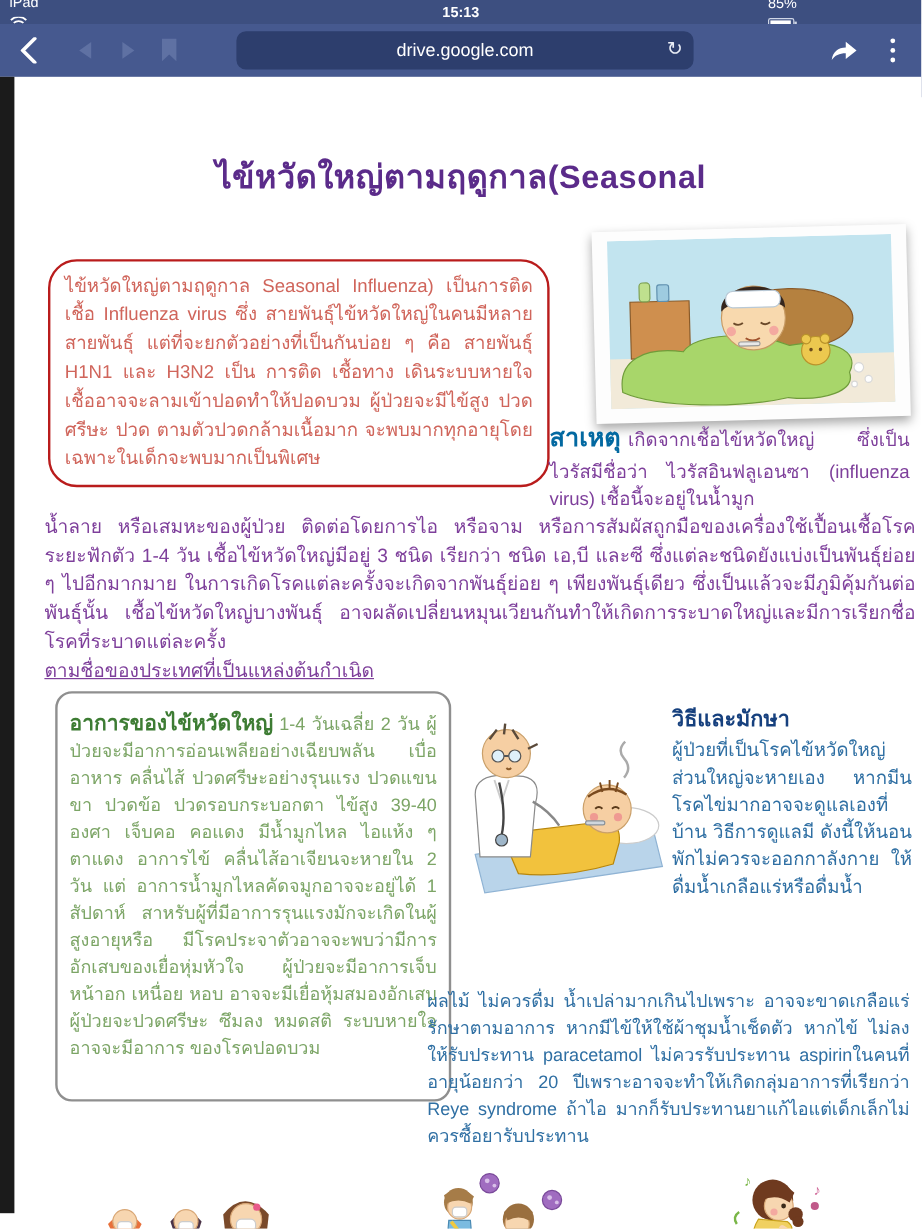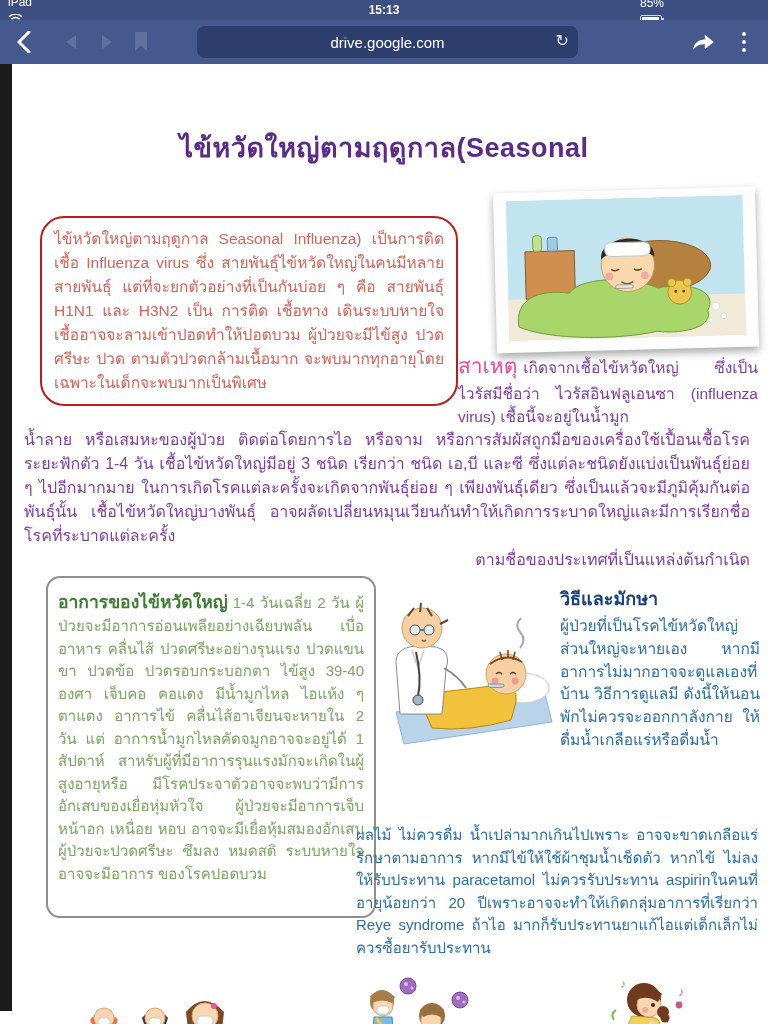--- a/index.html
+++ b/index.html
@@ -38,24 +38,24 @@
   .polaroid { position:absolute; left:495px; top:126px; width:262px; background:#fdfdfd;
     padding:8px 8px 12px 8px; box-shadow:0 4px 9px rgba(0,0,0,.35); transform:rotate(-1.5deg); }
   .polaroid svg { display:block; width:100%; height:140px; }
 
   .intro-box { position:absolute; left:40px; top:152px; width:418px; height:190px;
     border:2px solid #b91c1c; border-radius:24px; padding:9px 12px; overflow:hidden;
     color:#d0655b; font-size:15.5px; line-height:1.55; text-align:justify; word-break:break-word; }
 
   .cause-lead { position:absolute; left:458px; top:286px; width:300px; color:#7e3f9b;
     font-size:15.5px; line-height:1.5; text-align:justify; word-break:break-word; }
-  .cause-heading { font-size:21px; font-weight:normal; color:#ec4899; margin-right:6px; }
-  .cause-body { position:absolute; left:24px; top:364px; width:726px; color:#7e3f9b;
+  .cause-heading { font-size:21px; font-weight:bold; color:#0369a1; margin-right:6px; }
+  .cause-body { position:absolute; left:37px; top:364px; width:726px; color:#7e3f9b;
     font-size:16px; line-height:1.5; text-align:justify; word-break:break-word; }
-  .cause-origin { display:block; text-align:right; }
+  .cause-origin { display:block; text-align:left;text-decoration:underline; }
 
   .symptoms-box { position:absolute; left:46px; top:512px; width:330px; height:342px;
     border:2px solid #8f8f8f; border-radius:14px; padding:11px 10px; overflow:hidden;
     color:#7ca566; font-size:15px; line-height:1.5; text-align:justify; word-break:break-word; }
   .symptoms-heading { font-size:17.5px; font-weight:bold; color:#3d7c33; margin-right:5px; }
 
   .fig-doctor { position:absolute; left:382px; top:526px; width:174px; height:165px; }
   .fig-doctor svg { width:100%; height:100%; display:block; }
 
   .treat-lead { position:absolute; left:560px; top:522px; width:200px; color:#2f6fa3;
@@ -203,21 +203,21 @@
         <circle cx="47" cy="40" r="5" fill="#dff0fa" stroke="#555555"></circle>
         <path d="M38,40 h4" stroke="#555555" stroke-width="1.6"></path>
         <path d="M40,50 q2,2 4,0" stroke="#8a5a2a" stroke-width="1.6" fill="none"></path>
         <path d="M34,62 q6,26 2,44" stroke="#444444" stroke-width="2" fill="none"></path>
         <circle cx="36" cy="110" r="5" fill="#9fb6c9" stroke="#444444"></circle>
         <path d="M62,78 q14,8 22,20" stroke="#888888" stroke-width="2" fill="none"></path>
       </svg>
     </div>
 
     <div class="treat-lead">
-      <span class="treat-heading">วิธีและมักษา</span><span>ผู้ป่วยที่เป็นโรคไข้หวัดใหญ่ส่วนใหญ่จะหายเอง หากมีอาการไม่มากอาจจะดูแลเองที่บ้าน วิธีการดูแลมี ดังนี้ให้นอนพักไม่ควรจะออกกาลังกาย ให้ดื่มน้ำเกลือแร่หรือดื่มน้ำ</span>
+      <span class="treat-heading">วิธีและมักษา</span><span>ผู้ป่วยที่เป็นโรคไข้หวัดใหญ่ส่วนใหญ่จะหายเอง หากมีนโรคไข่มากอาจจะดูแลเองที่บ้าน วิธีการดูแลมี ดังนี้ให้นอนพักไม่ควรจะออกกาลังกาย ให้ดื่มน้ำเกลือแร่หรือดื่มน้ำ</span>
     </div>
     <div class="treat-body">ผลไม้ ไม่ควรดื่ม น้ำเปล่ามากเกินไปเพราะ อาจจะขาดเกลือแร่ รักษาตามอาการ หากมีไข้ให้ใช้ผ้าชุมน้ำเช็ดตัว หากไข้ ไม่ลงให้รับประทาน paracetamol ไม่ควรรับประทาน aspirinในคนที่อายุน้อยกว่า 20 ปีเพราะอาจจะทำให้เกิดกลุ่มอาการที่เรียกว่า Reye syndrome ถ้าไอ มากก็รับประทานยาแก้ไอแต่เด็กเล็กไม่ควรซื้อยารับประทาน</div>
 
     <div class="fig-bottom fig-masks">
       <svg viewBox="0 0 195 96" aria-label="cartoon of three girls wearing face masks">
         <g>
           <path d="M22,38 q14,-16 28,0 l-4,8 h-20 Z" fill="#e8703a"></path>
           <circle cx="36" cy="36" r="10" fill="#f7d6b0" stroke="#d9a877"></circle>
           <rect x="30" y="36" width="12" height="8" rx="3" fill="#ffffff" stroke="#cccccc"></rect>
           <path d="M26,48 L46,48 L52,74 L20,74 Z" fill="#8cc63e" stroke="#6a9c2a"></path>

